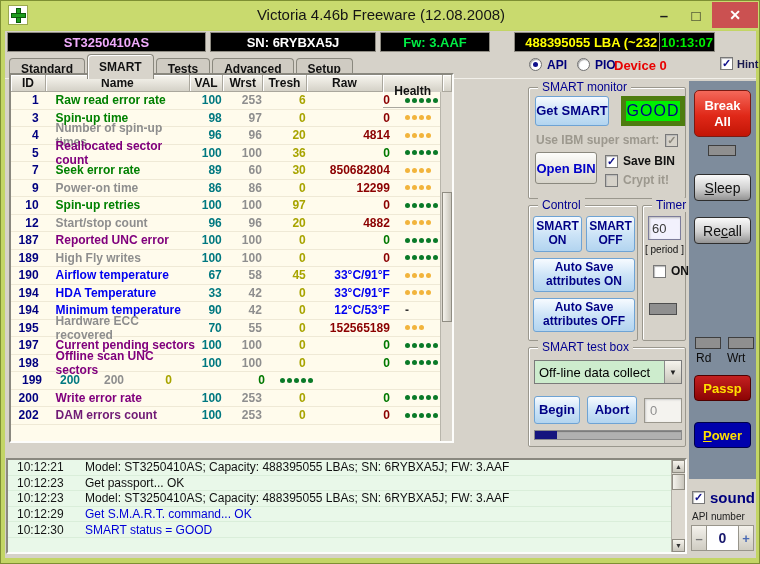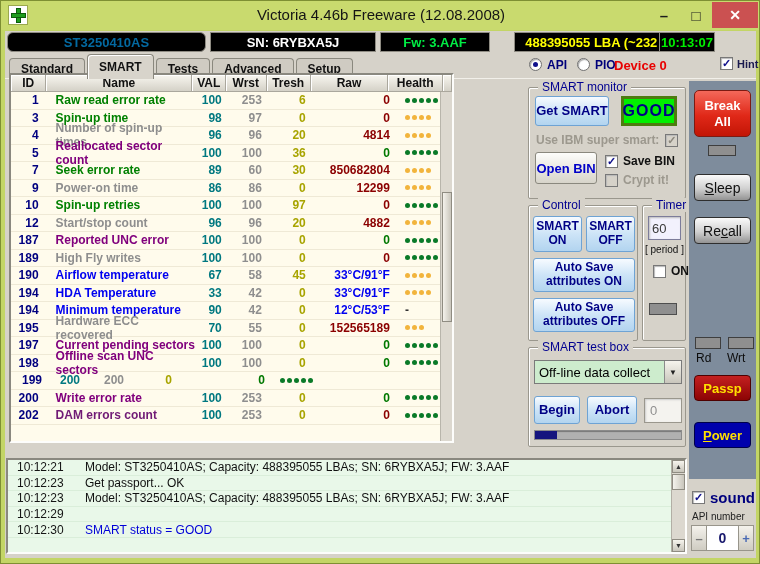--- a/index.html
+++ b/index.html
@@ -16,21 +16,21 @@
   .win-btns { position:absolute; right:3px; top:1px; height:26px; display:flex; align-items:center; }
   .btn-min, .btn-max { width:32px; height:25px; display:flex; align-items:center; justify-content:center;
                        color:#1c1c1c; font-size:15px; font-weight:bold; }
   .btn-close { width:46px; height:26px; background:#cb5151; color:#fff; display:flex; align-items:center;
                justify-content:center; font-size:14px; font-weight:bold; }
 
   
   .infobar { position:absolute; left:4px; top:30px; width:751px; height:22px; background:#d6d2c9; }
   .seg { position:absolute; top:1px; height:20px; background:#000; border:1px solid #8f8c83;
          display:flex; align-items:center; justify-content:center; font-size:13px; font-weight:bold; }
-  .seg-model   { left:2px;   width:199px; color:#0369a1;border-radius:6px; }
+  .seg-model   { left:2px;   width:199px; color:#f0abfc; }
   .seg-serial  { left:205px; width:166px; color:#ffffff; }
   .seg-fw      { left:375px; width:110px; color:#00ee44; }
   .seg-cap     { left:509px; width:182px; color:#ffff00; }
   .seg-clock   { left:654px; width:56px;  color:#00ee00; }
 
   
   .content { position:absolute; left:4px; top:52px; width:751px; height:505px; background:#d6d2c9; }
   .tabrow { position:absolute; left:8px; top:53px; height:25px; display:flex; align-items:flex-end; }
   .tab { height:21px; padding:0 11px; display:flex; align-items:center; background:#cfcbc2;
          border:1px solid #8a887e; border-bottom:none; border-radius:4px 4px 0 0; margin-right:2px;
@@ -81,22 +81,22 @@
   .g-timer   { left:641px; top:204px; width:44px;  height:136px; }
   .g-test    { left:527px; top:346px; width:158px; height:100px; }
 
   .bbtn { background:linear-gradient(#f7fbff,#cde4f7 50%,#b2d4ef); border:1px solid #6ea3d4; border-radius:3px;
           color:#000085; font-weight:bold; font-size:12px; display:flex; align-items:center; justify-content:center;
           text-align:center; position:absolute; line-height:1.15; }
   .gbtn { background:linear-gradient(#fdfdfb,#d7d4ca); border:1px solid #8a887e; border-radius:3px;
           position:absolute; display:flex; align-items:center; justify-content:center; }
 
   .btn-getsmart { left:6px; top:8px; width:74px; height:30px; font-size:13px; }
-  .good-box { position:absolute; left:92px; top:8px; width:56px; height:30px; border:3px solid #4d7c0f;
-              display:flex; align-items:center; justify-content:center; color:#000085; font-weight:bold;
+  .good-box { position:absolute; left:92px; top:8px; width:64px; height:30px; border:5px solid #4d7c0f;
+              display:flex; align-items:center; justify-content:center; color:#000085; font-weight:normal;
               font-size:16px; letter-spacing:1px; }
   .ibm-row { position:absolute; left:7px; top:45px; width:148px; display:flex; align-items:center;
              color:#9c988e; font-weight:bold; font-size:12px; }
   .ibm-row .cb { margin-left:6px; }
   .btn-openbin { left:6px; top:64px; width:62px; height:32px; color:#0000c8; font-weight:bold; font-size:13px; }
   .savebin-row { position:absolute; left:76px; top:66px; display:flex; align-items:center; font-size:12px;
                  font-weight:bold; color:#111; }
   .crypt-row { position:absolute; left:76px; top:85px; display:flex; align-items:center; font-size:12px;
                font-weight:bold; color:#9c988e; }
   .savebin-row .cb, .crypt-row .cb { margin-right:5px; }
@@ -231,21 +231,21 @@
   </div>
 
   <div class="table">
     <div class="thead" id="thead">
         <div class="th c-id" style="text-align: center; padding: 0px; justify-content: center;">ID</div>
         <div class="th c-name" style="text-align: center; padding: 0px; justify-content: center;">Name</div>
         <div class="th c-val" style="text-align: center; padding: 0px; justify-content: center;">VAL</div>
         <div class="th c-wrst" style="text-align: center; padding: 0px; justify-content: center;">Wrst</div>
         <div class="th c-tresh" style="text-align: center; padding: 0px; justify-content: center;">Tresh</div>
         <div class="th c-raw" style="text-align: center; padding: 0px; justify-content: center;">Raw</div>
-        <div class="th c-health" style="text-align: center; padding: 8px; justify-content: center;">Health</div>
+        <div class="th c-health" style="text-align: center; padding: 16px; justify-content: center;">Health</div>
         <div class="th c-spare"></div>
       </div>
     <div id="tbody">
         <div class="tr">
           <div class="c-id" style="color: rgb(0, 0, 128);">1</div>
           <div class="c-name" style="color: rgb(0, 128, 0);">Raw read error rate</div>
           <div class="c-val" style="color: rgb(0, 120, 128);">100</div>
           <div class="c-wrst" style="color: rgb(142, 142, 142);">253</div>
           <div class="c-tresh" style="color: rgb(168, 164, 0);">6</div>
           <div class="c-raw" style="color: rgb(139, 0, 0);">0</div>
@@ -610,20 +610,21 @@
         <div class="log-row">
           <span class="log-time">10:12:23</span>
           <span class="log-text" style="color: rgb(16, 16, 16);">Get passport... OK</span>
         </div>
         <div class="log-row">
           <span class="log-time">10:12:23</span>
           <span class="log-text" style="color: rgb(16, 16, 16);">Model: ST3250410AS; Capacity: 488395055 LBAs; SN: 6RYBXA5J; FW: 3.AAF</span>
         </div>
         <div class="log-row">
           <span class="log-time">10:12:29</span>
+          <span class="log-text" style="color: rgb(0, 0, 216);">Get S.M.A.R.T. command... OK</span>
         </div>
         <div class="log-row">
           <span class="log-time">10:12:30</span>
           <span class="log-text" style="color: rgb(0, 0, 216);">SMART status = GOOD</span>
         </div>
       </div>
     <div class="log-scroll">
       <div class="arr arr-up">▲</div>
       <div class="log-thumb"></div>
       <div class="arr arr-dn">▼</div>

